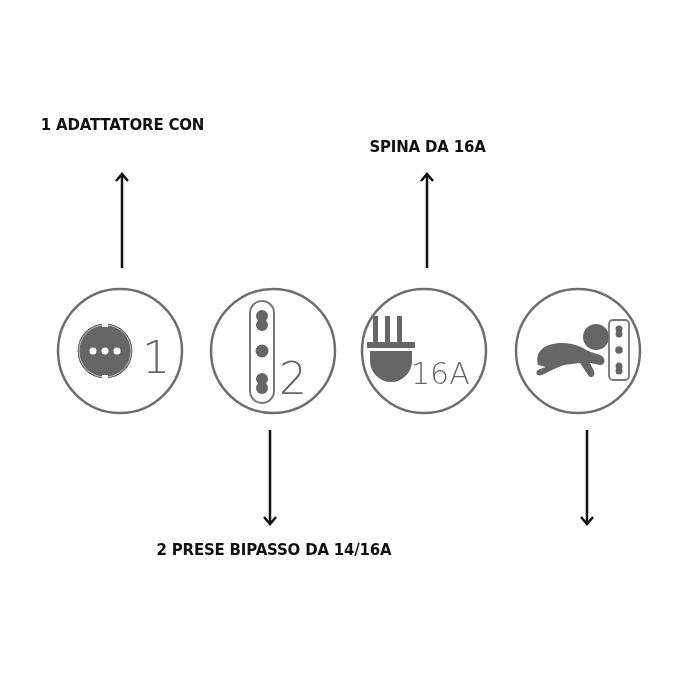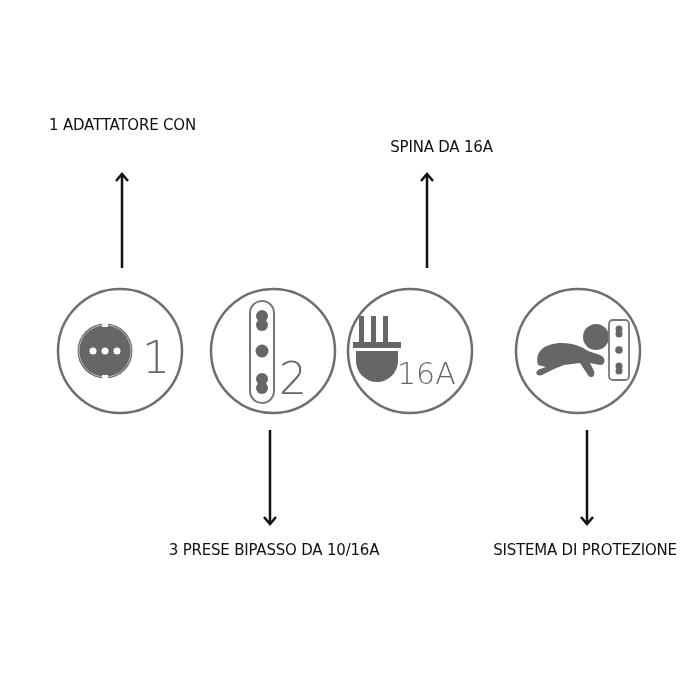--- a/index.html
+++ b/index.html
@@ -1,31 +1,31 @@
 <!DOCTYPE html>
 <html><head>
   <meta charset="utf-8">
   <style>
     html, body { margin: 0; padding: 0; background: #ffffff; }
     body { width: 700px; height: 684px; position: relative; overflow: hidden;
            font-family: "DejaVu Sans", sans-serif; }
-    .label { position: absolute; font-weight: normal; font-size: 15px; color: #111111;
+    .label { position: absolute; font-weight: bold; font-size: 15px; color: #111111;
              text-align: center; line-height: 22px; white-space: nowrap; letter-spacing: -0.2px; }
     .arrow { position: absolute; width: 20px; }
     .icon-circle { position: absolute; width: 128px; height: 128px; }
     svg { display: block; }
   </style>
 </head>
 <body>
 
 <div class="label" style="left:30px; top:114px; width:185px;">
   <div>1 ADATTATORE CON</div>
 </div>
 
-<div class="label" style="left:364px; top:136px; width:155px;">
+<div class="label" style="left:350px; top:136px; width:155px;">
   <div>SPINA DA 16A</div>
 </div>
 
 <svg class="arrow" style="left:112px; top:170px;" width="20" height="100" viewBox="0 0 20 100">
   <line x1="10" y1="4" x2="10" y2="98" stroke="#111" stroke-width="2.5"></line>
   <polyline points="4,11 10,4 16,11" fill="none" stroke="#111" stroke-width="2.5"></polyline>
 </svg>
 
 <svg class="arrow" style="left:417px; top:170px;" width="20" height="100" viewBox="0 0 20 100">
   <line x1="10" y1="4" x2="10" y2="98" stroke="#111" stroke-width="2.5"></line>
@@ -56,21 +56,21 @@
       <circle cx="53" cy="29" r="6" fill="#666"></circle>
       <circle cx="53" cy="38" r="6" fill="#666"></circle>
       <circle cx="53" cy="64" r="6.5" fill="#666"></circle>
       <circle cx="53" cy="92" r="6" fill="#666"></circle>
       <circle cx="53" cy="101" r="6" fill="#666"></circle>
     </g>
     <text x="70" y="107" font-family="DejaVu Sans, sans-serif" font-size="44" font-weight="300" fill="#666">2</text>
   </svg>
 </div>
 
-<div class="icon-circle" style="left:346px; top:287px;">
+<div class="icon-circle" style="left:360px; top:287px;">
   <svg width="128" height="128" viewBox="0 0 128 128">
     <circle cx="64" cy="64" r="62" fill="none" stroke="#6e6e6e" stroke-width="2.5"></circle>
     <g>
       <rect x="13" y="29" width="5" height="26" fill="#666"></rect>
       <rect x="25" y="29" width="5" height="26" fill="#666"></rect>
       <rect x="37" y="29" width="5" height="26" fill="#666"></rect>
       <rect x="7" y="55" width="48" height="6" fill="#666"></rect>
       <path d="M10,64 H52 V74 A21,21 0 0 1 10,74 Z" fill="#666"></path>
     </g>
     <text x="51" y="97" font-family="DejaVu Sans, sans-serif" font-size="30" font-weight="300" fill="#666">16A</text>
@@ -97,18 +97,17 @@
   <line x1="10" y1="2" x2="10" y2="96" stroke="#111" stroke-width="2.5"></line>
   <polyline points="4,89 10,96 16,89" fill="none" stroke="#111" stroke-width="2.5"></polyline>
 </svg>
 
 <svg class="arrow" style="left:577px; top:428px;" width="20" height="100" viewBox="0 0 20 100">
   <line x1="10" y1="2" x2="10" y2="96" stroke="#111" stroke-width="2.5"></line>
   <polyline points="4,89 10,96 16,89" fill="none" stroke="#111" stroke-width="2.5"></polyline>
 </svg>
 
 <div class="label" style="left:140px; top:539px; width:268px;">
-  <div>3 PRESE BIPASSO DA 10/16A</div>
+  <div>2 PRESE BIPASSO DA 14/16A</div>
 </div>
 
 <div class="label" style="left:470px; top:539px; width:230px;">
-  <div>SISTEMA DI PROTEZIONE</div>
 </div>
 
 </body></html>

